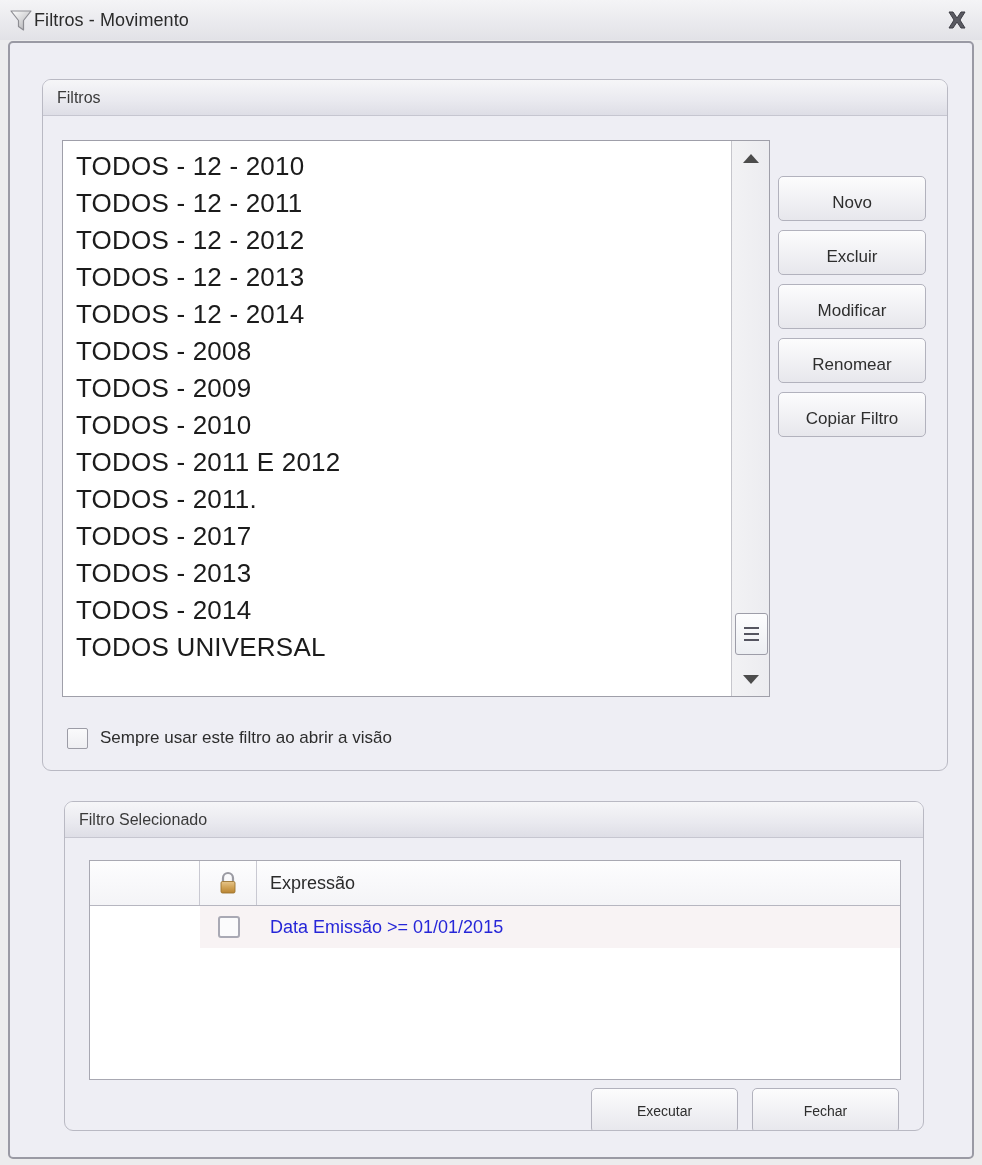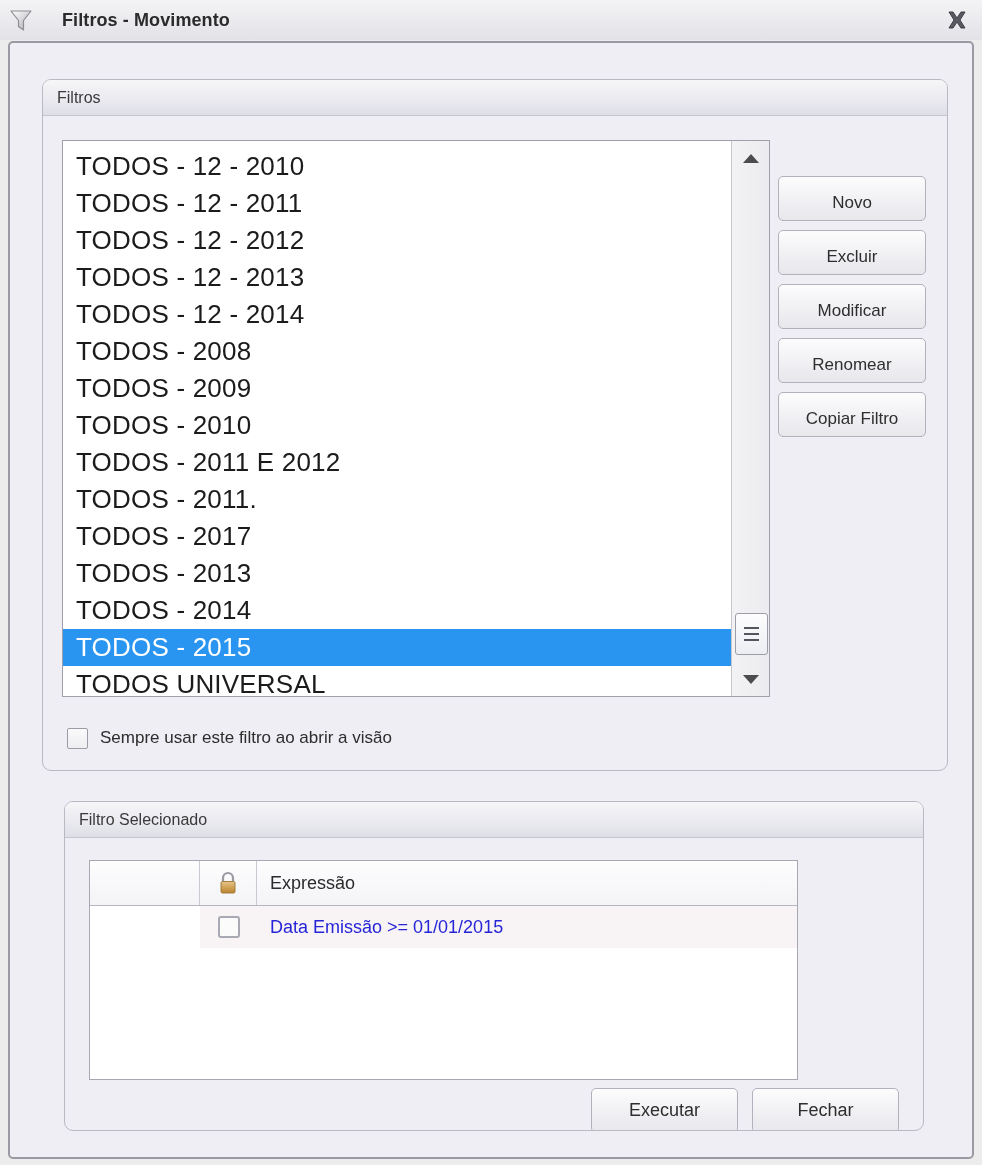--- a/index.html
+++ b/index.html
@@ -36,26 +36,25 @@
     padding: 0 10px 0 8px;
   }
   #funnel-icon {
     width: 26px;
     height: 26px;
     flex: 0 0 26px;
     position: relative;
   }
   #funnel-icon svg { display:block; }
   #title-text {
-    margin-left: 28px;
+    margin-left: 0;
     font-size: 18px;
     color: #2b2b2b;
     letter-spacing: 0.1px;
     white-space: nowrap;
-    font-weight: bold;
   }
   #close-btn {
     margin-left: auto;
     width: 30px;
     height: 26px;
     display: flex;
     align-items: center;
     justify-content: center;
     cursor: pointer;
   }
@@ -238,21 +237,21 @@
     font-size: 17px;
     color: #2d2d2d;
     white-space: nowrap;
   }
 
   
   #expr-table {
     position: absolute;
     left: 24px;
     top: 58px;
-    width: 709px;
+    width: 812px;
     height: 220px;
     background: #ffffff;
     border: 1px solid #a8a8b2;
     box-sizing: border-box;
     overflow: hidden;
   }
   #expr-head {
     display: flex;
     height: 45px;
     background: linear-gradient(to bottom, #fdfdfe 0%, #f4f4f7 100%);
@@ -298,21 +297,21 @@
     display: flex;
     gap: 14px;
   }
   .bottom-btn {
     width: 147px;
     height: 45px;
     background: linear-gradient(to bottom, #fcfcfd 0%, #f2f2f5 48%, #e7e7ec 100%);
     border: 1px solid #b2b2bd;
     border-radius: 5px;
     font-family: "Liberation Sans", sans-serif;
-    font-size: 18px;
+    font-size: 14px;
     color: #2e2e2e;
     cursor: pointer;
     padding: 0;
     box-sizing: border-box;
   }
 </style>
 </head>
 <body>
 
 <div id="window">
@@ -353,21 +352,20 @@
           <div class="list-item">TODOS - 12 - 2013</div>
           <div class="list-item">TODOS - 12 - 2014</div>
           <div class="list-item">TODOS - 2008</div>
           <div class="list-item">TODOS - 2009</div>
           <div class="list-item">TODOS - 2010</div>
           <div class="list-item">TODOS - 2011 E 2012</div>
           <div class="list-item">TODOS - 2011.</div>
           <div class="list-item">TODOS - 2017</div>
           <div class="list-item">TODOS - 2013</div>
           <div class="list-item">TODOS - 2014</div>
-          <div class="list-item selected">TODOS - 2015</div>
           <div class="list-item">TODOS UNIVERSAL</div>
         </div>
 
         <div id="list-scrollbar">
           <div class="sb-arrow" id="sb-up">
             <span class="sb-tri up"></span>
           </div>
           <div id="sb-thumb">
             <i></i>
               <i></i>

